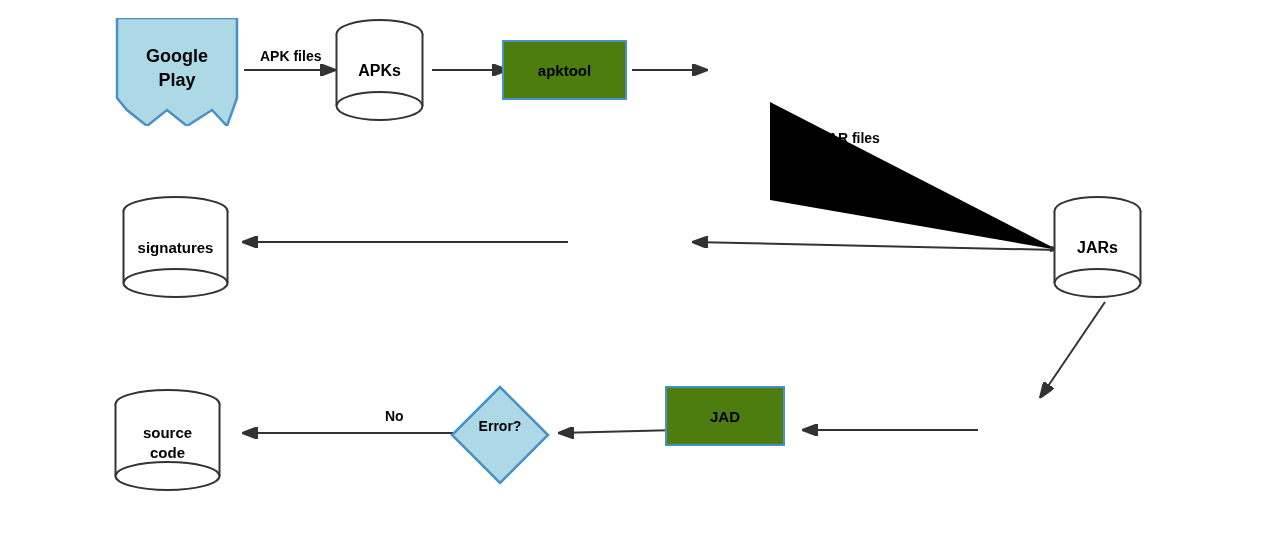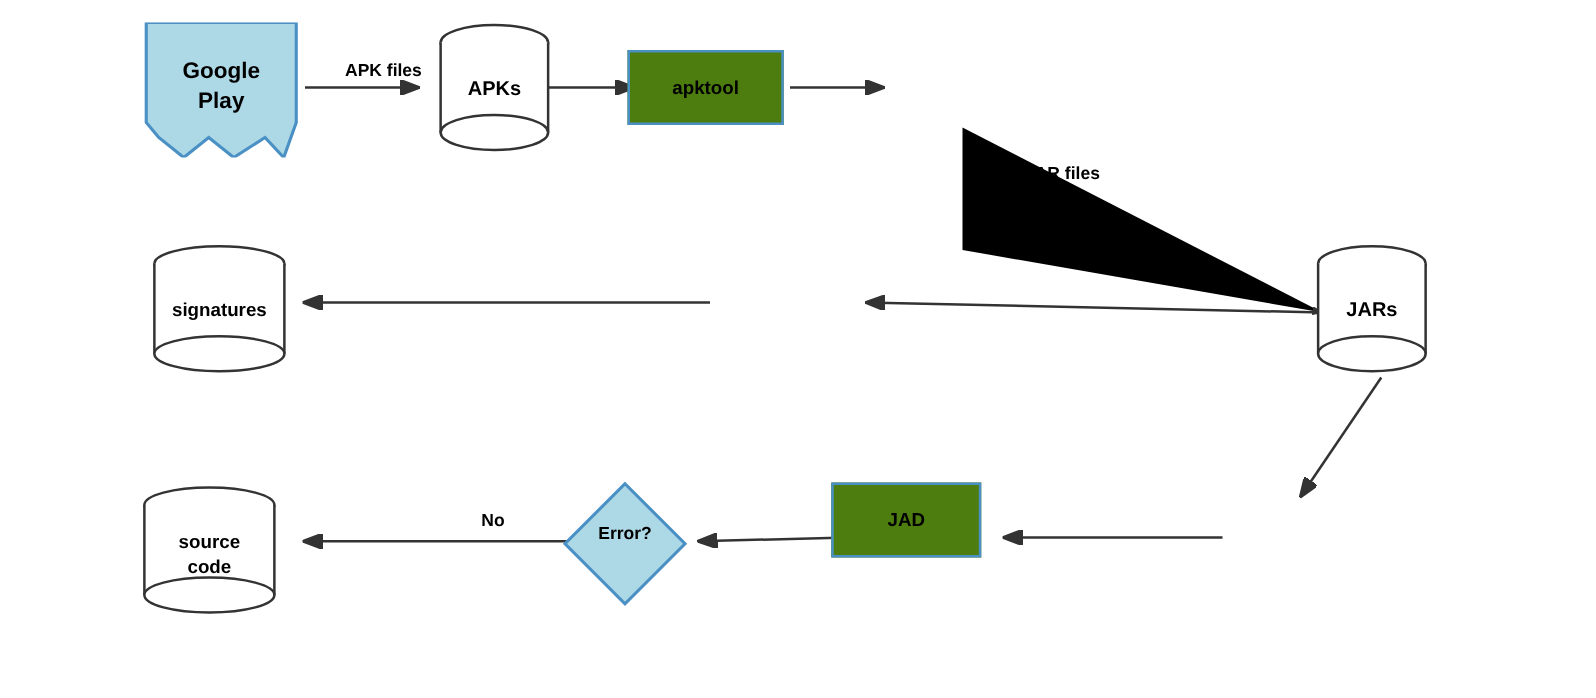--- a/index.html
+++ b/index.html
@@ -107,21 +107,21 @@
 
 
   <div style="position:absolute;left:112px;top:18px;width:130px;height:108px;">
     <svg width="130" height="108" viewBox="0 0 130 108">
       <path d="M5,0 L125,0 L125,80 L115,108 L100,92 L75,108 L55,92 L35,108 L15,92 L5,80 Z" fill="#add8e6" stroke="#4a90c4" stroke-width="2.5"></path>
       <text x="65" y="44" text-anchor="middle" font-weight="bold" font-size="18" fill="#000">Google</text>
       <text x="65" y="68" text-anchor="middle" font-weight="bold" font-size="18" fill="#000">Play</text>
     </svg>
   </div>
 
-  <div class="cylinder" style="left:348px;top:18px;width:95px;height:105px;align-items:center;">
+  <div class="cylinder" style="left:332px;top:18px;width:95px;height:105px;align-items:center;">
     <svg width="95" height="105" viewBox="0 0 95 105">
       <ellipse cx="47.5" cy="16" rx="43" ry="14" fill="#fff" stroke="#333" stroke-width="2"></ellipse>
       <rect x="4.5" y="16" width="86" height="72" fill="#fff" stroke="none"></rect>
       <line x1="4.5" y1="16" x2="4.5" y2="88" stroke="#333" stroke-width="2"></line>
       <line x1="90.5" y1="16" x2="90.5" y2="88" stroke="#333" stroke-width="2"></line>
       <ellipse cx="47.5" cy="88" rx="43" ry="14" fill="#fff" stroke="#333" stroke-width="2"></ellipse>
       <text x="47.5" y="58" text-anchor="middle" font-weight="bold" font-size="16" fill="#000">APKs</text>
     </svg>
   </div>
 
@@ -170,17 +170,17 @@
       <ellipse cx="57.5" cy="16" rx="52" ry="14" fill="#fff" stroke="#333" stroke-width="2"></ellipse>
       <rect x="5.5" y="16" width="104" height="72" fill="#fff" stroke="none"></rect>
       <line x1="5.5" y1="16" x2="5.5" y2="88" stroke="#333" stroke-width="2"></line>
       <line x1="109.5" y1="16" x2="109.5" y2="88" stroke="#333" stroke-width="2"></line>
       <ellipse cx="57.5" cy="88" rx="52" ry="14" fill="#fff" stroke="#333" stroke-width="2"></ellipse>
       <text x="57.5" y="50" text-anchor="middle" font-weight="bold" font-size="15" fill="#000">source</text>
       <text x="57.5" y="70" text-anchor="middle" font-weight="bold" font-size="15" fill="#000">code</text>
     </svg>
   </div>
 
-  <div class="arrow-label" style="left:276px;top:48px;">APK files</div>
+  <div class="arrow-label" style="left:260px;top:48px;">APK files</div>
   <div class="arrow-label" style="left:820px;top:130px;">JAR files</div>
   <div class="arrow-label" style="left:385px;top:408px;">No</div>
 
 </div>
 
 </body></html>

